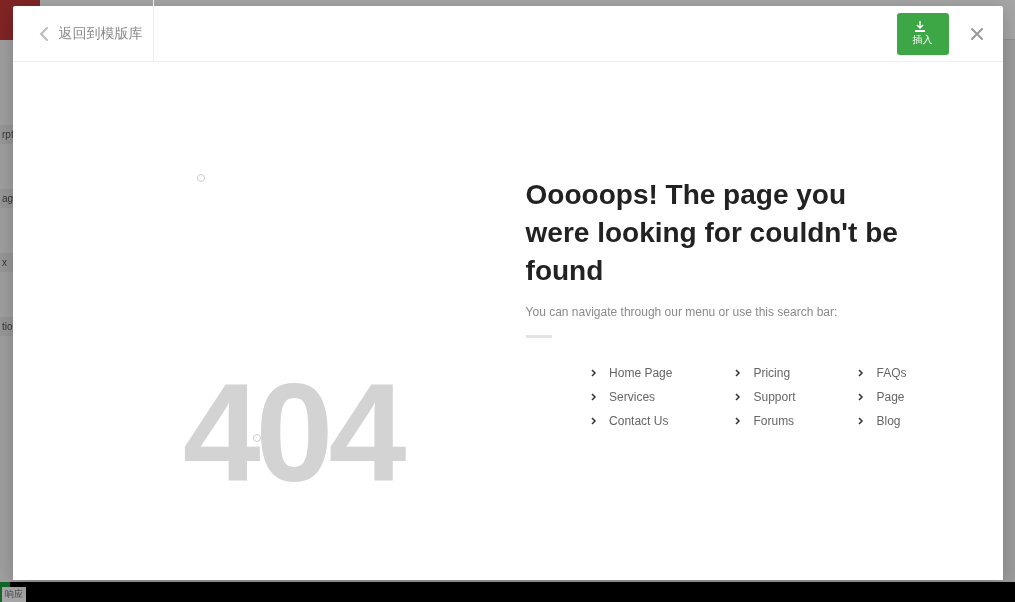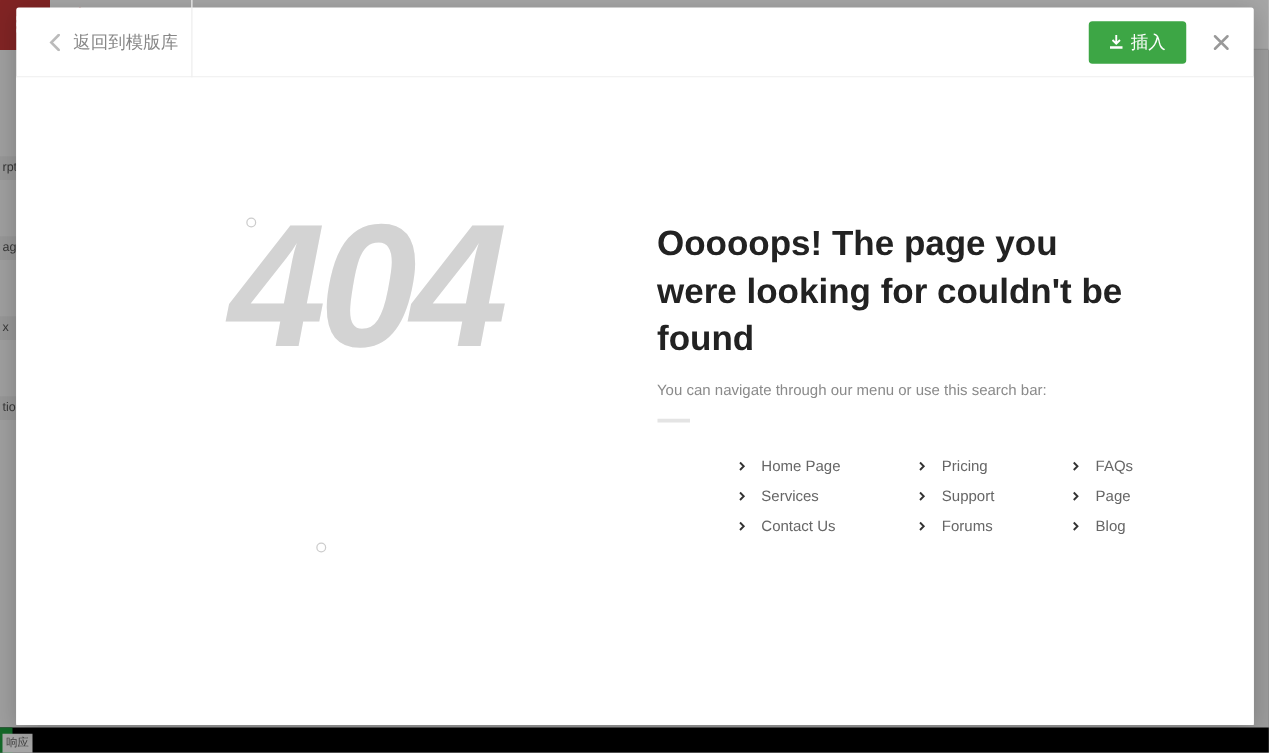--- a/index.html
+++ b/index.html
@@ -118,25 +118,26 @@
       font-size: 14px;
     }
     .back-btn svg { margin-right: 10px; }
     .header-spacer { flex: 1; }
     .insert-btn {
       background: #3da645;
       color: #fff;
       border: none;
       border-radius: 3px;
       padding: 8px 16px;
-      font-size: 14px;
+      font-size: 10px;
       display: flex;
       align-items: center;
       cursor: pointer;
       margin-right: 18px;
+      flex-direction: column;
     }
     .insert-btn svg { margin-right: 6px; }
     .close-btn {
       width: 20px;
       height: 20px;
       cursor: pointer;
       color: #999;
       display: flex;
       align-items: center;
       justify-content: center;
@@ -151,24 +152,23 @@
       width: 100%;
       height: 100%;
       background: #fff;
       padding: 60px 60px 40px 60px;
       display: flex;
       gap: 50px;
     }
     .preview-left {
       flex: 0 0 46%;
       display: flex;
-      align-items: flex-start;
+      align-items: flex-end;
       justify-content: center;
       position: relative;
-      font-style: italic;
     }
     .big404 {
       font-size: 140px;
       font-weight: 700;
       color: #d3d3d3;
       letter-spacing: -5px;
     }
     .circle-deco {
       position: absolute;
       width: 8px;

